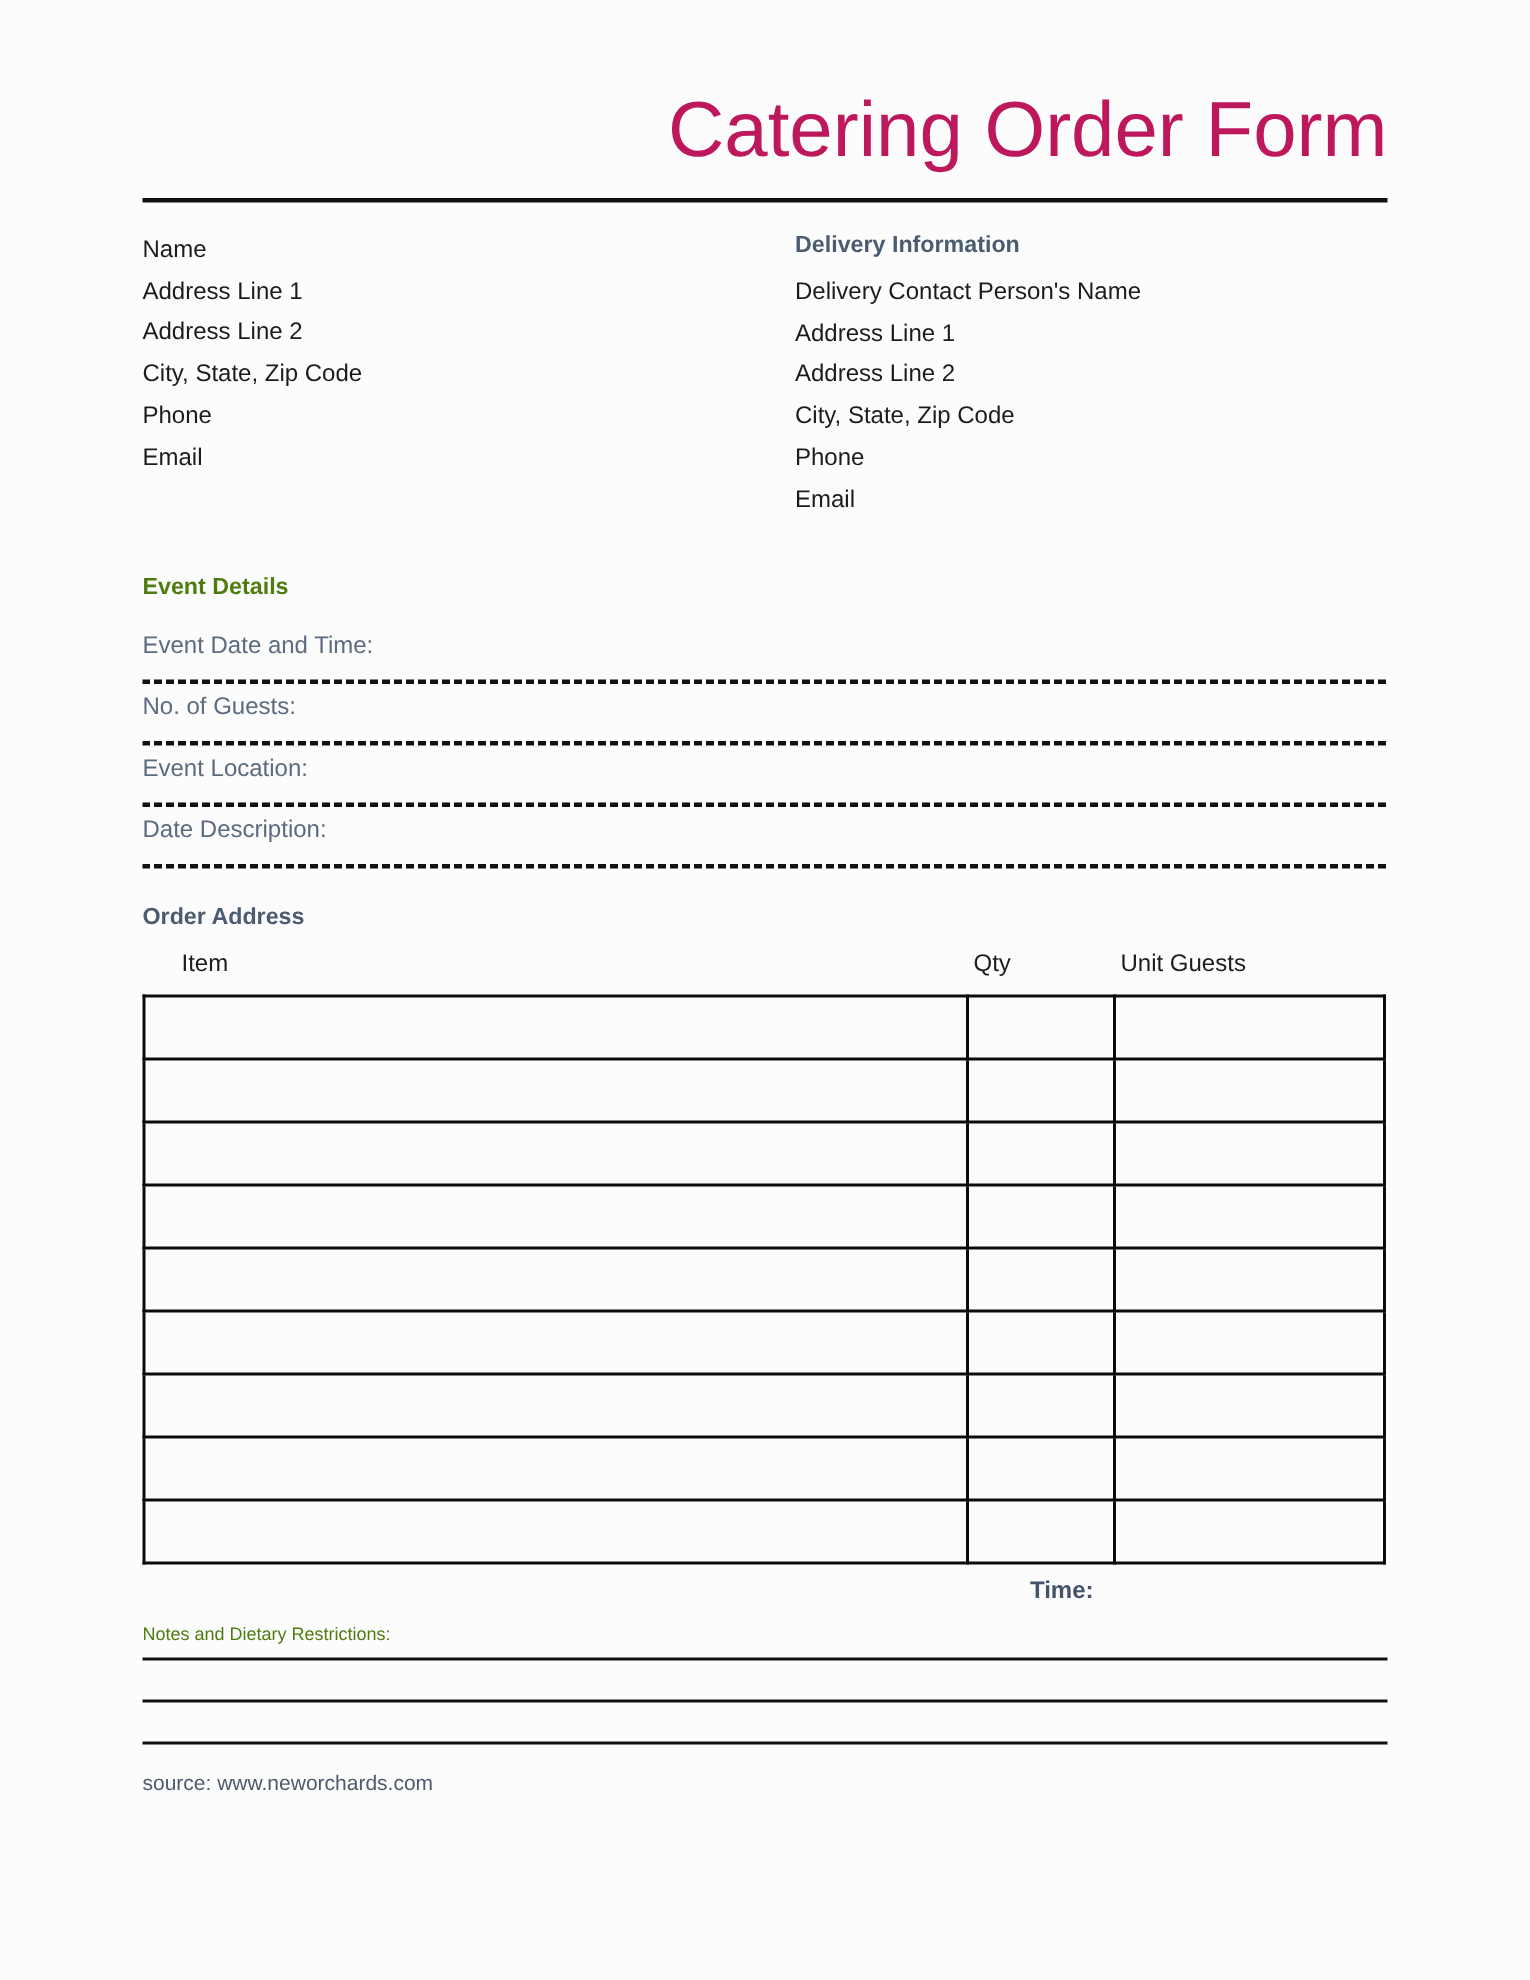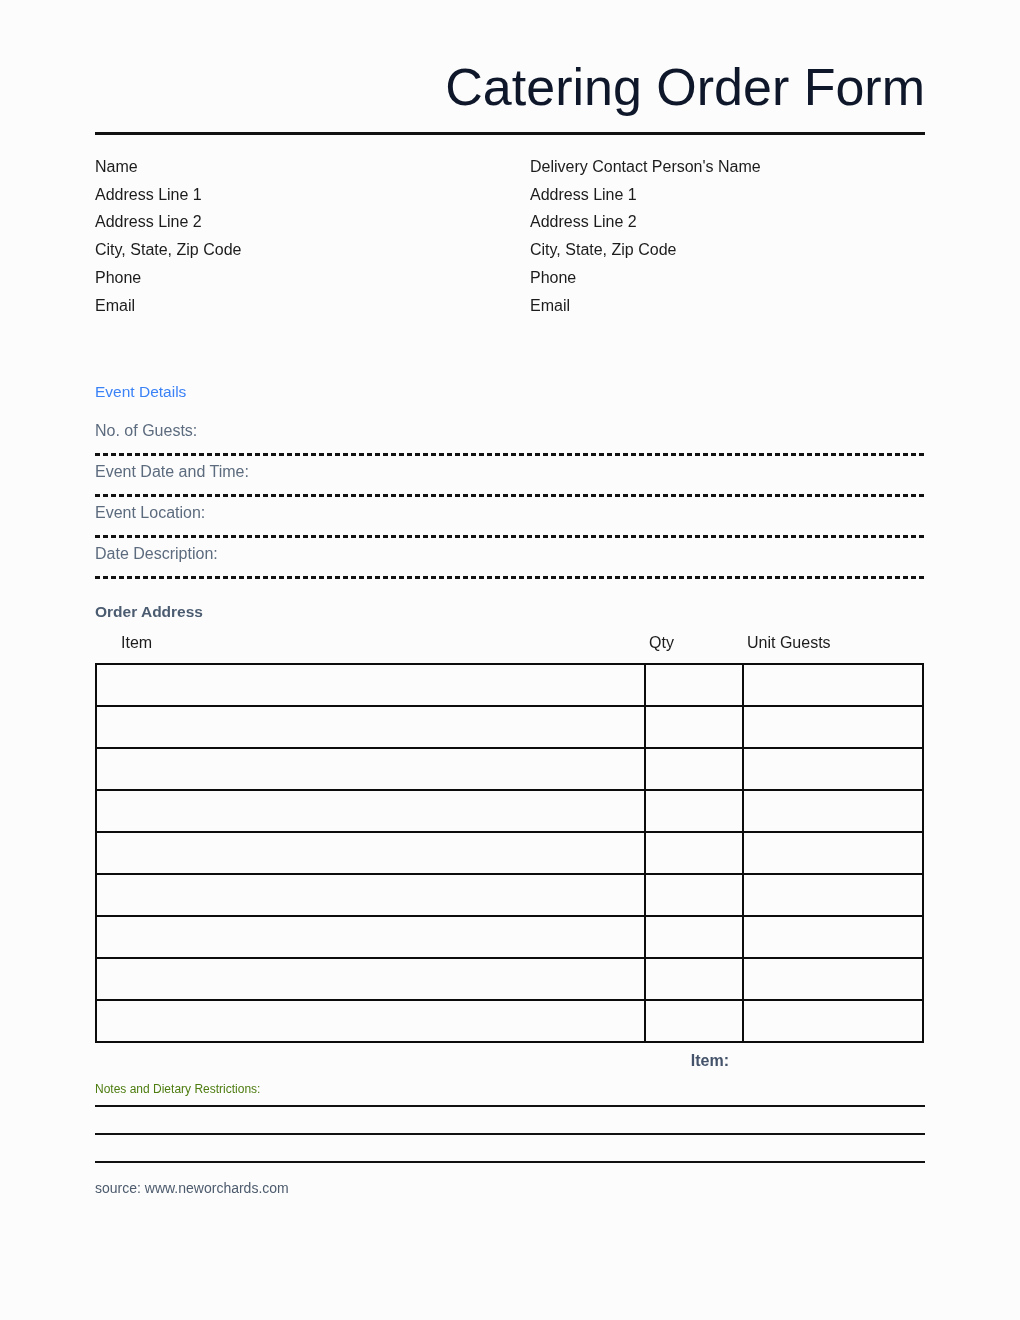--- a/index.html
+++ b/index.html
@@ -33,21 +33,21 @@
     left: 95px;
     top: 56px;
     width: 830px;
   }
   .doc-title {
     margin: 0;
     text-align: right;
     font-size: 52px;
     line-height: 62px;
     font-weight: 400;
-    color: #0f172a;
+    color: #be185d;
     letter-spacing: 0px;
   }
   .title-rule {
     position: absolute;
     left: 95px;
     top: 132px;
     width: 830px;
     height: 3px;
     background: #111111;
   }
@@ -80,22 +80,22 @@
 
   
   .event-block {
     position: absolute;
     left: 95px;
     top: 381px;
     width: 830px;
   }
   .event-head {
     font-size: 15.5px;
-    font-weight: normal;
-    color: #3b82f6;
+    font-weight: bold;
+    color: #4d7c0f;
     line-height: 21px;
     margin-bottom: 13px;
   }
   .event-field {
     position: relative;
     height: 41px;
   }
   .event-label {
     font-size: 16px;
     line-height: 20px;
@@ -218,40 +218,41 @@
     <div class="info-col left">
       <div class="info-line">Name</div>
       <div class="info-line">Address Line 1</div>
       <div class="info-line">Address Line 2</div>
       <div class="info-line">City, State, Zip Code</div>
       <div class="info-line">Phone</div>
       <div class="info-line">Email</div>
     </div>
 
     <div class="info-col right">
+      <div class="section-head">Delivery Information</div>
       <div class="info-line">Delivery Contact Person's Name</div>
       <div class="info-line">Address Line 1</div>
       <div class="info-line">Address Line 2</div>
       <div class="info-line">City, State, Zip Code</div>
       <div class="info-line">Phone</div>
       <div class="info-line">Email</div>
     </div>
 
   </div>
 
   <div class="event-block">
     <div class="event-head">Event Details</div>
 
     <div class="event-field">
+      <div class="event-label">Event Date and Time:</div>
+      <div class="dash-rule"></div>
+    </div>
+
+    <div class="event-field">
       <div class="event-label">No. of Guests:</div>
-      <div class="dash-rule"></div>
-    </div>
-
-    <div class="event-field">
-      <div class="event-label">Event Date and Time:</div>
       <div class="dash-rule"></div>
     </div>
 
     <div class="event-field">
       <div class="event-label">Event Location:</div>
       <div class="dash-rule"></div>
     </div>
 
     <div class="event-field">
       <div class="event-label">Date Description:</div>
@@ -312,21 +313,21 @@
         </tr>
         <tr>
           <td class="col-item"></td>
           <td class="col-qty"></td>
           <td class="col-price"></td>
         </tr>
       </tbody>
     </table>
 
     <div class="total-row">
-      <div class="total-label">Item:</div>
+      <div class="total-label">Time:</div>
     </div>
   </div>
 
   <div class="notes-block">
     <div class="notes-head">Notes and Dietary Restrictions:</div>
     <div class="notes-line first"></div>
     <div class="notes-line"></div>
     <div class="notes-line"></div>
   </div>
 

